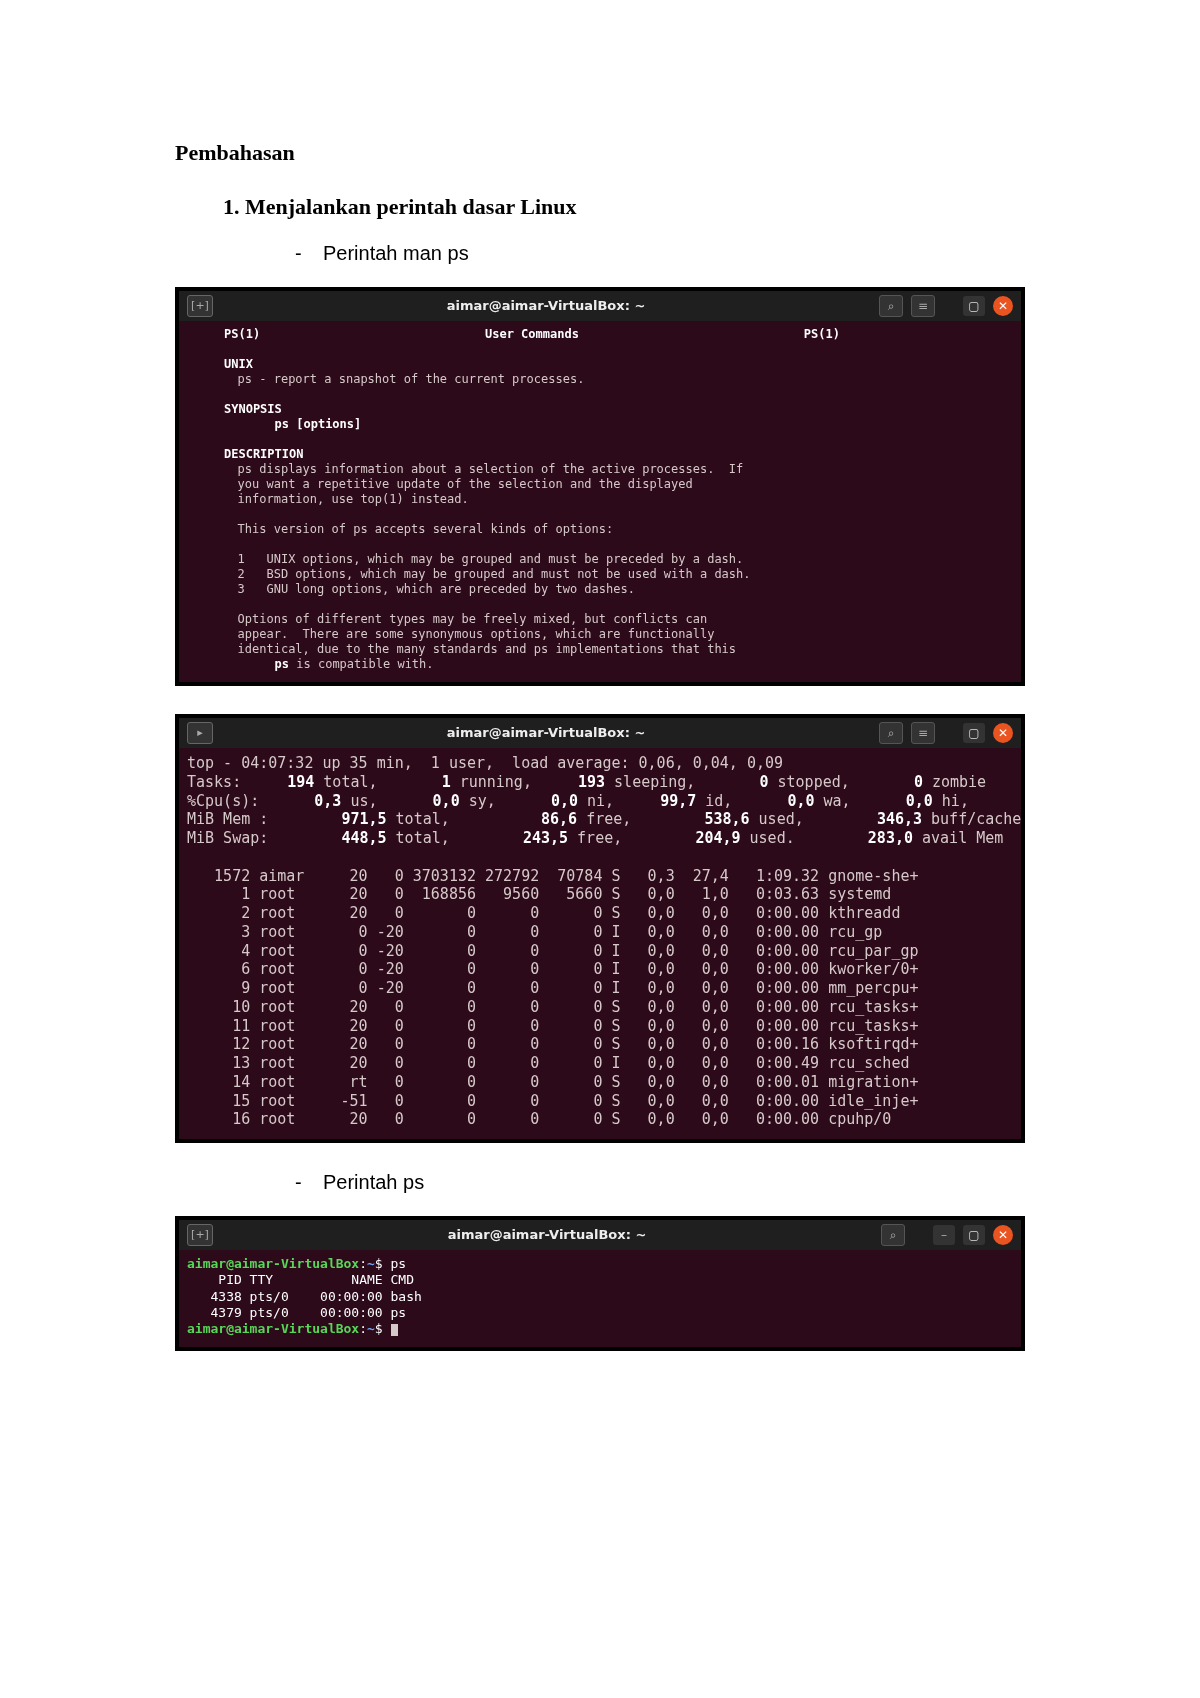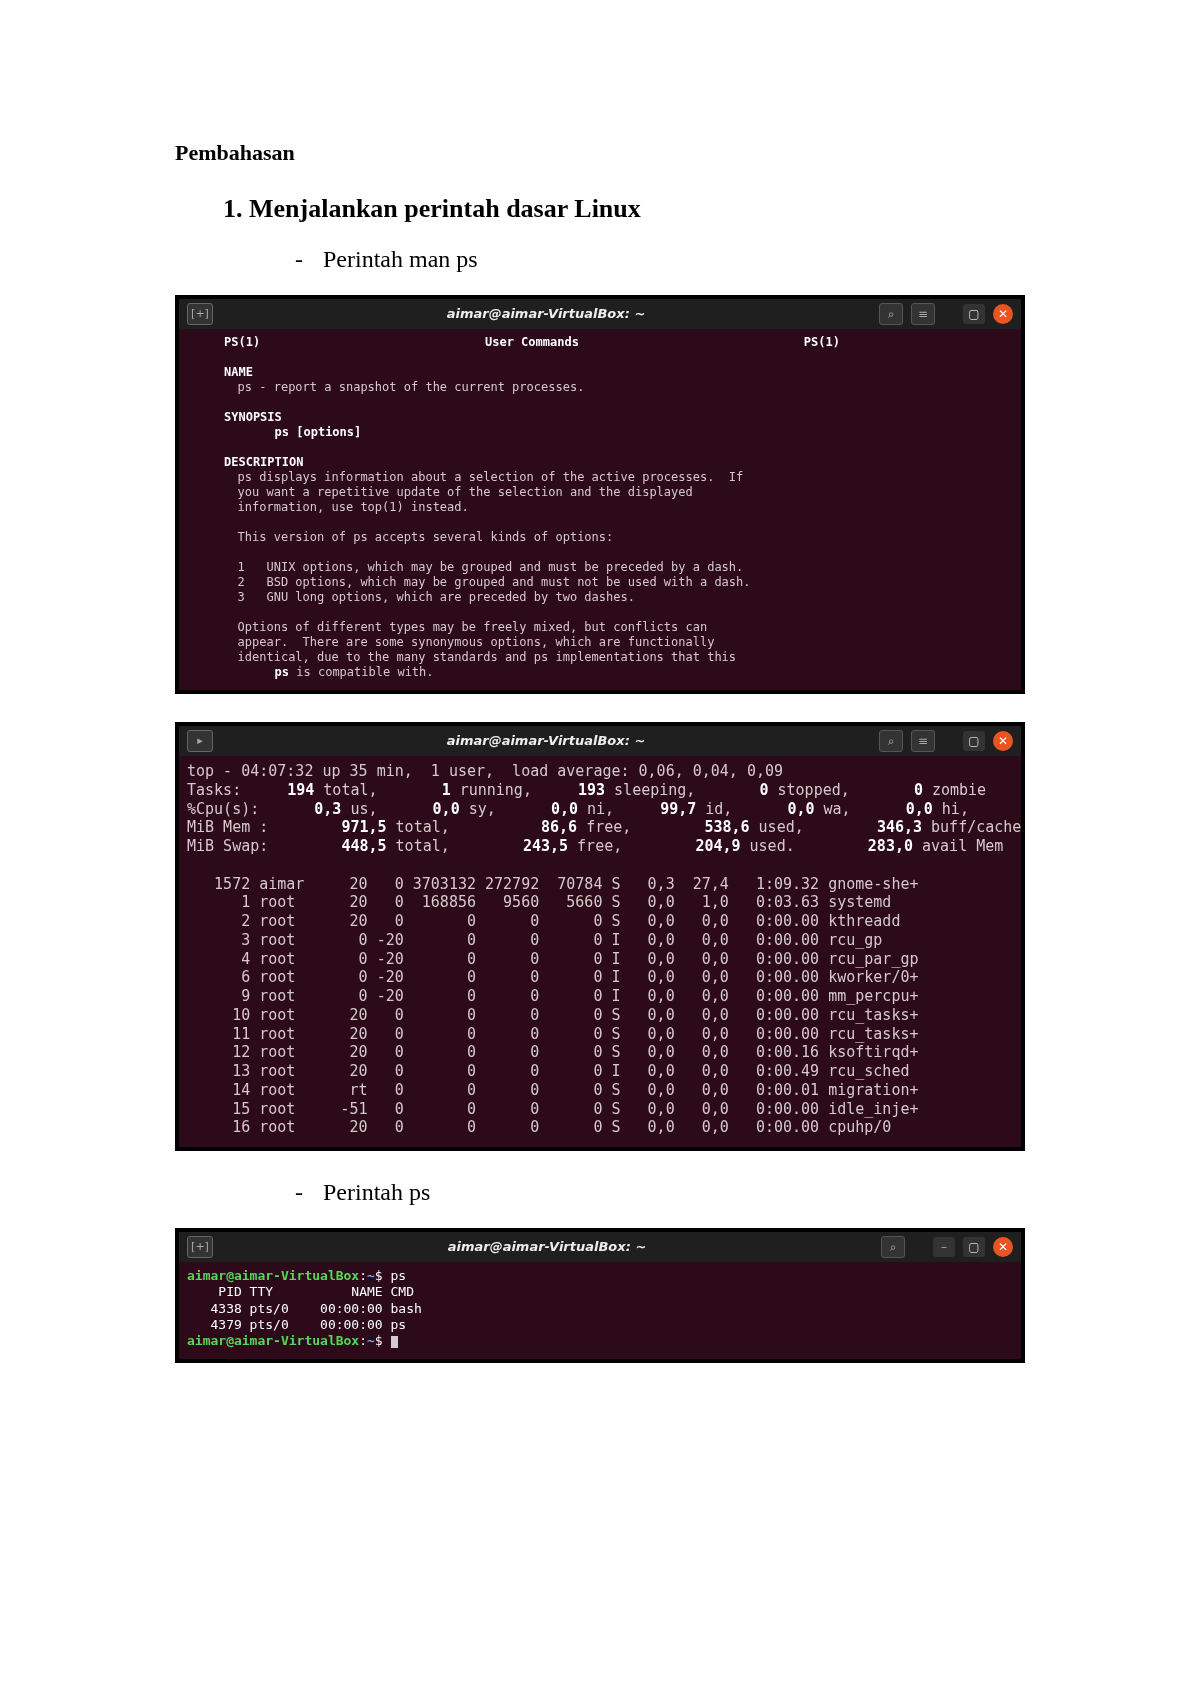--- a/index.html
+++ b/index.html
@@ -22,26 +22,26 @@
   }
   h3.sub-title{
     font-family:"Times New Roman",serif;
     font-weight:bold;
     font-size:22px;
     margin:0 0 22px 0;
   }
   .num-item{
     font-family:"Times New Roman",serif;
     font-weight:bold;
-    font-size:26px;
+    font-size:22px;
     margin:0 0 22px 48px;
   }
   .dash-item{
-    font-family:Liberation Serif, serif;
-    font-size:24px;
+    font-family:Liberation Sans, sans-serif;
+    font-size:20px;
     margin:0 0 22px 0;
     padding-left:120px;
   }
   .dash-item .dash{
     display:inline-block;
     width:28px;
   }
   .terminal-frame{
     border:4px solid #000;
     background:#000;
@@ -65,21 +65,21 @@
     display:flex;
     align-items:center;
     height:30px;
     padding:0 8px;
     gap:8px;
   }
   .term-titlebar .left-box{
     width:24px;height:20px;border:1px solid #666;border-radius:3px;background:#333;display:flex;align-items:center;justify-content:center;font-size:11px;color:#aaa;
   }
   .term-titlebar .title-text{
-    flex:1;text-align:center;font-weight:bold;color:#eee;font-style:italic;
+    flex:1;text-align:center;font-weight:bold;color:#eee;
   }
   .term-titlebar .ctl{
     width:22px;height:20px;border-radius:3px;display:flex;align-items:center;justify-content:center;font-size:12px;
   }
   .term-titlebar .search{background:#333;border:1px solid #555;color:#aaa;}
   .term-titlebar .menu{background:#333;border:1px solid #555;color:#aaa;}
   .term-titlebar .min{color:#aaa;background:#333;}
   .term-titlebar .max{color:#ddd;background:#333;}
   .term-titlebar .close{background:#e95420;color:#fff;border-radius:11px;width:20px;height:20px;}
   .term-body{
@@ -111,21 +111,21 @@
         <div class="left-box">[+]</div>
         <div class="title-text">aimar@aimar-VirtualBox: ~</div>
         <div class="ctl search">⌕</div>
         <div class="ctl menu">≡</div>
         <div style="width:12px"></div>
         <div class="ctl max">▢</div>
         <div class="ctl close">✕</div>
       </div>
       <div class="term-body"><span class="bold-white">PS(1)</span>                          <span class="bold-white">User Commands</span>                          <span class="bold-white">PS(1)</span>
 
-<span class="bold-white">NAME</span>
+<span class="bold-white">UNIX</span>
 <span>       ps - report a snapshot of the current processes.</span>
 
 <span class="bold-white">SYNOPSIS</span>
 <span class="bold-white">       ps [options]</span>
 
 <span class="bold-white">DESCRIPTION</span>
 <span>       ps displays information about a selection of the active processes.  If</span>
 <span>       you want a repetitive update of the selection and the displayed</span>
 <span>       information, use top(1) instead.</span>
 

